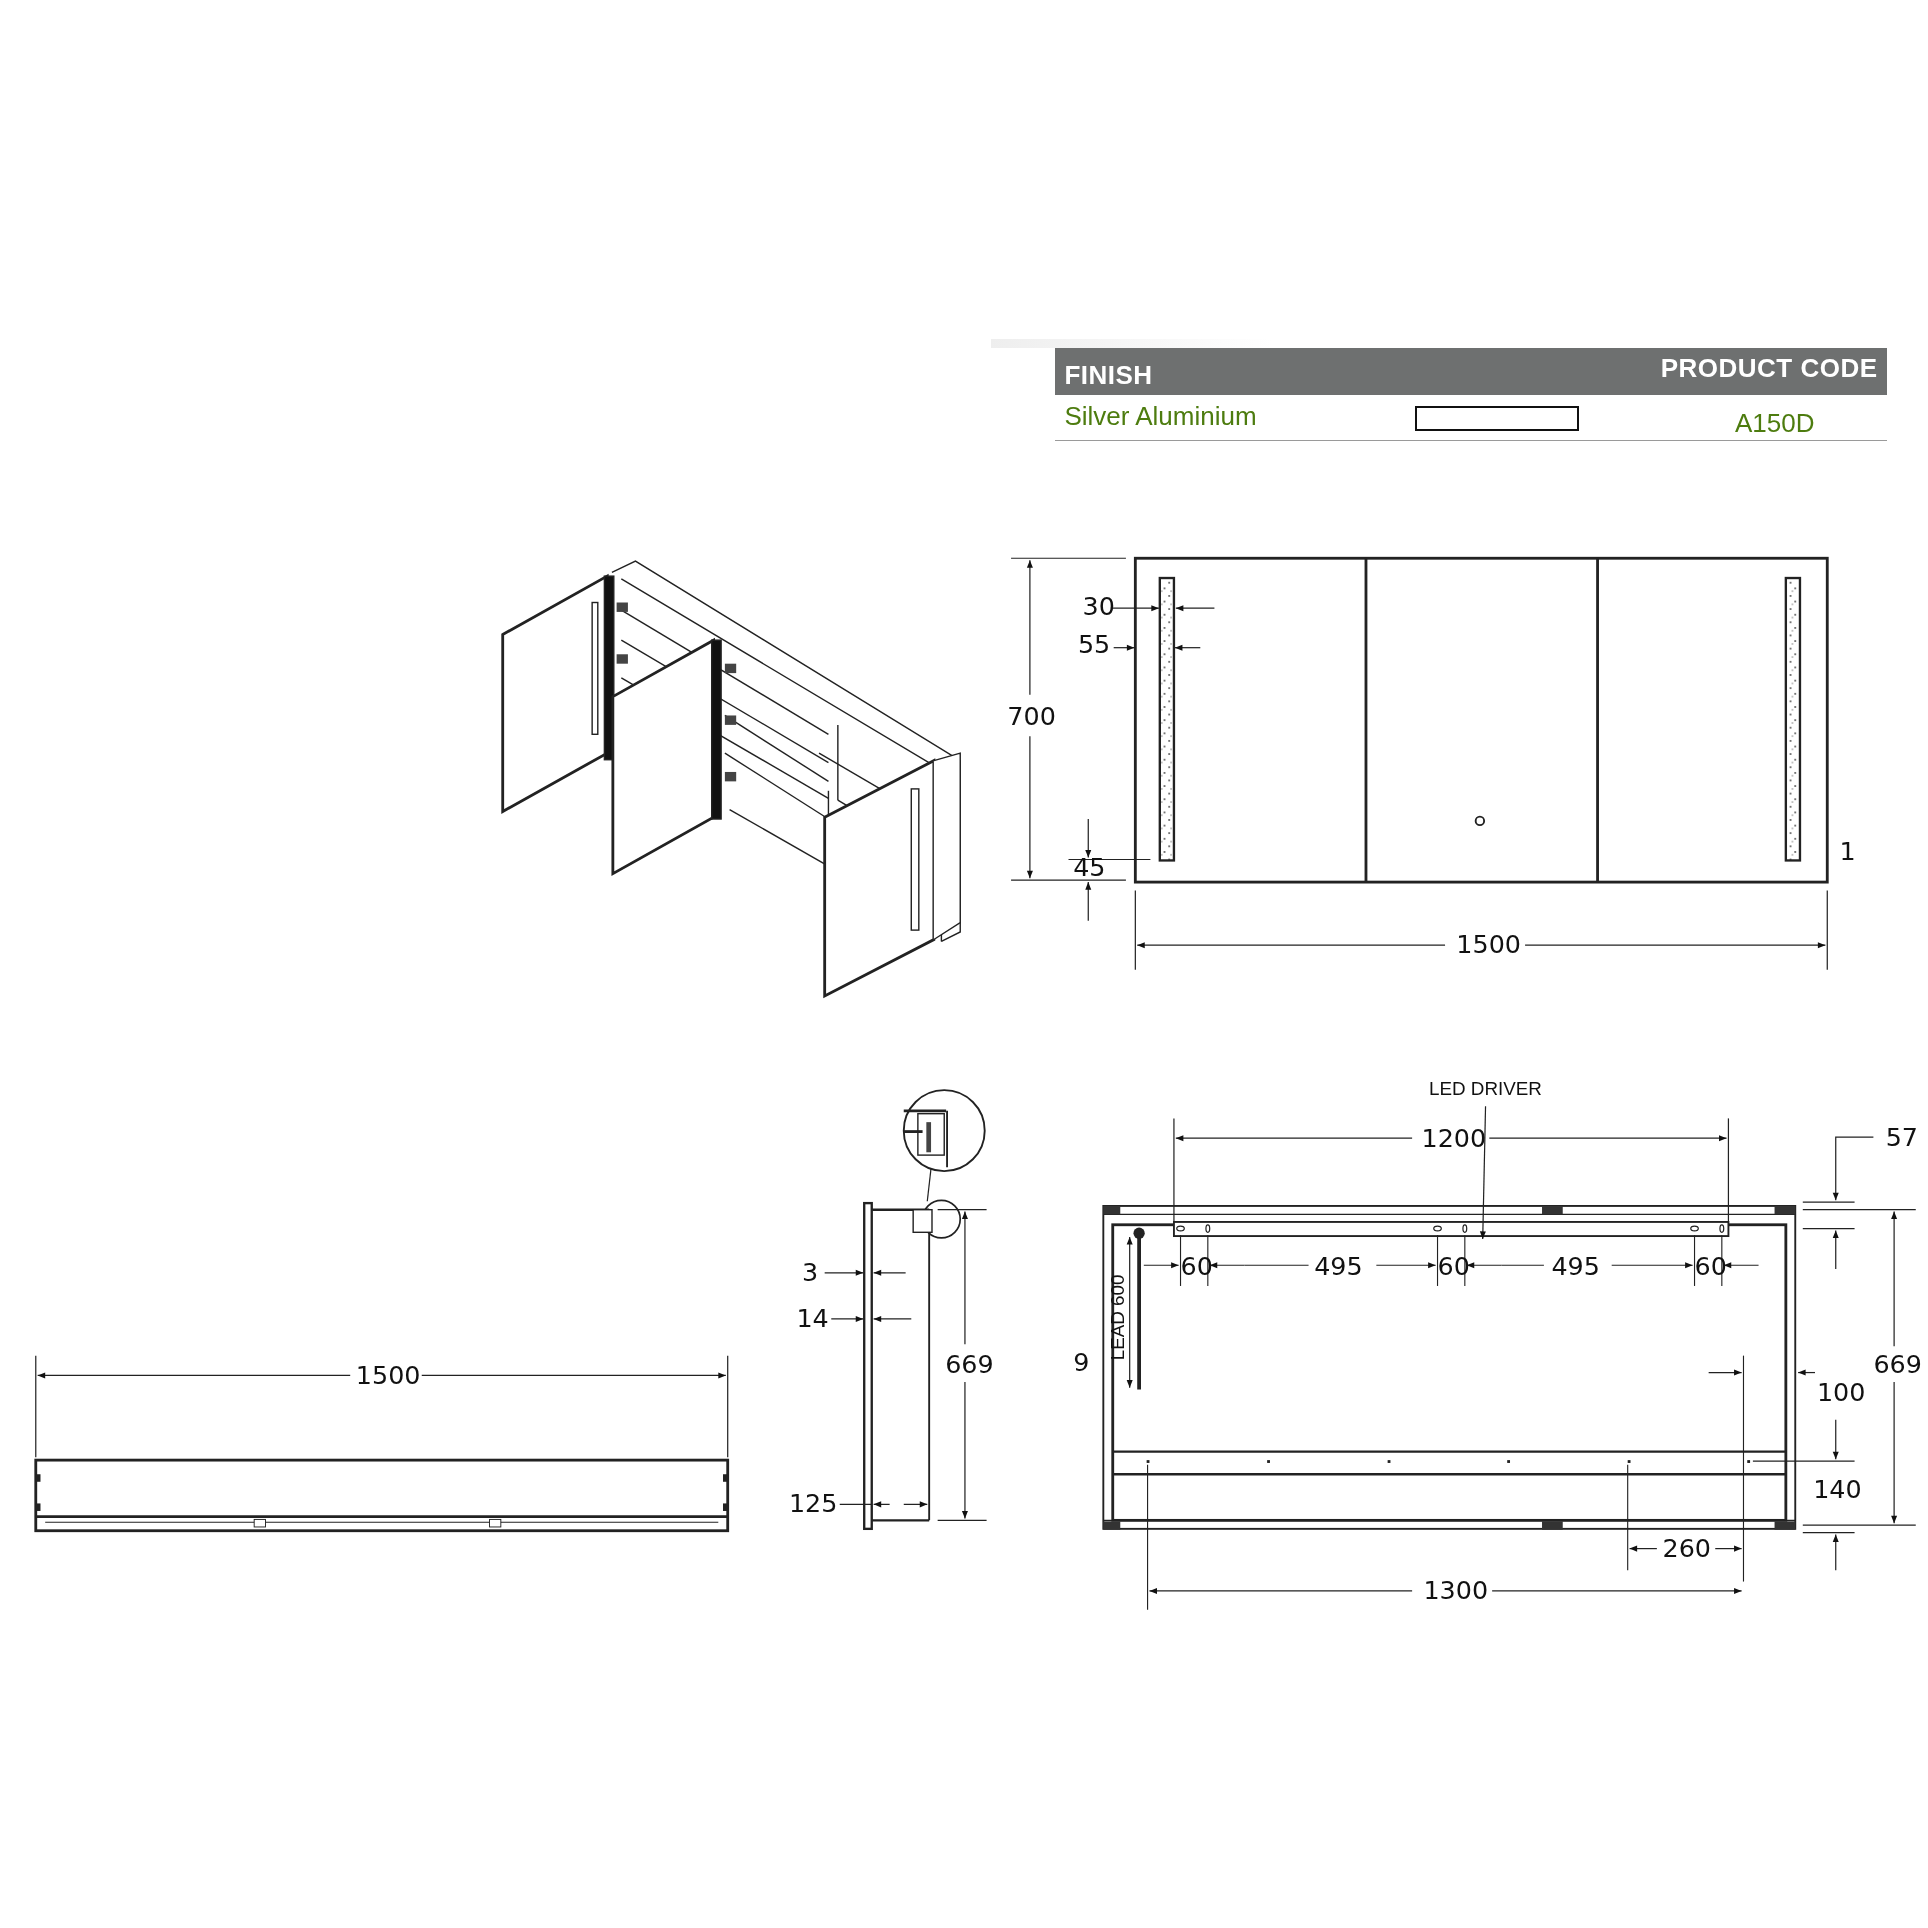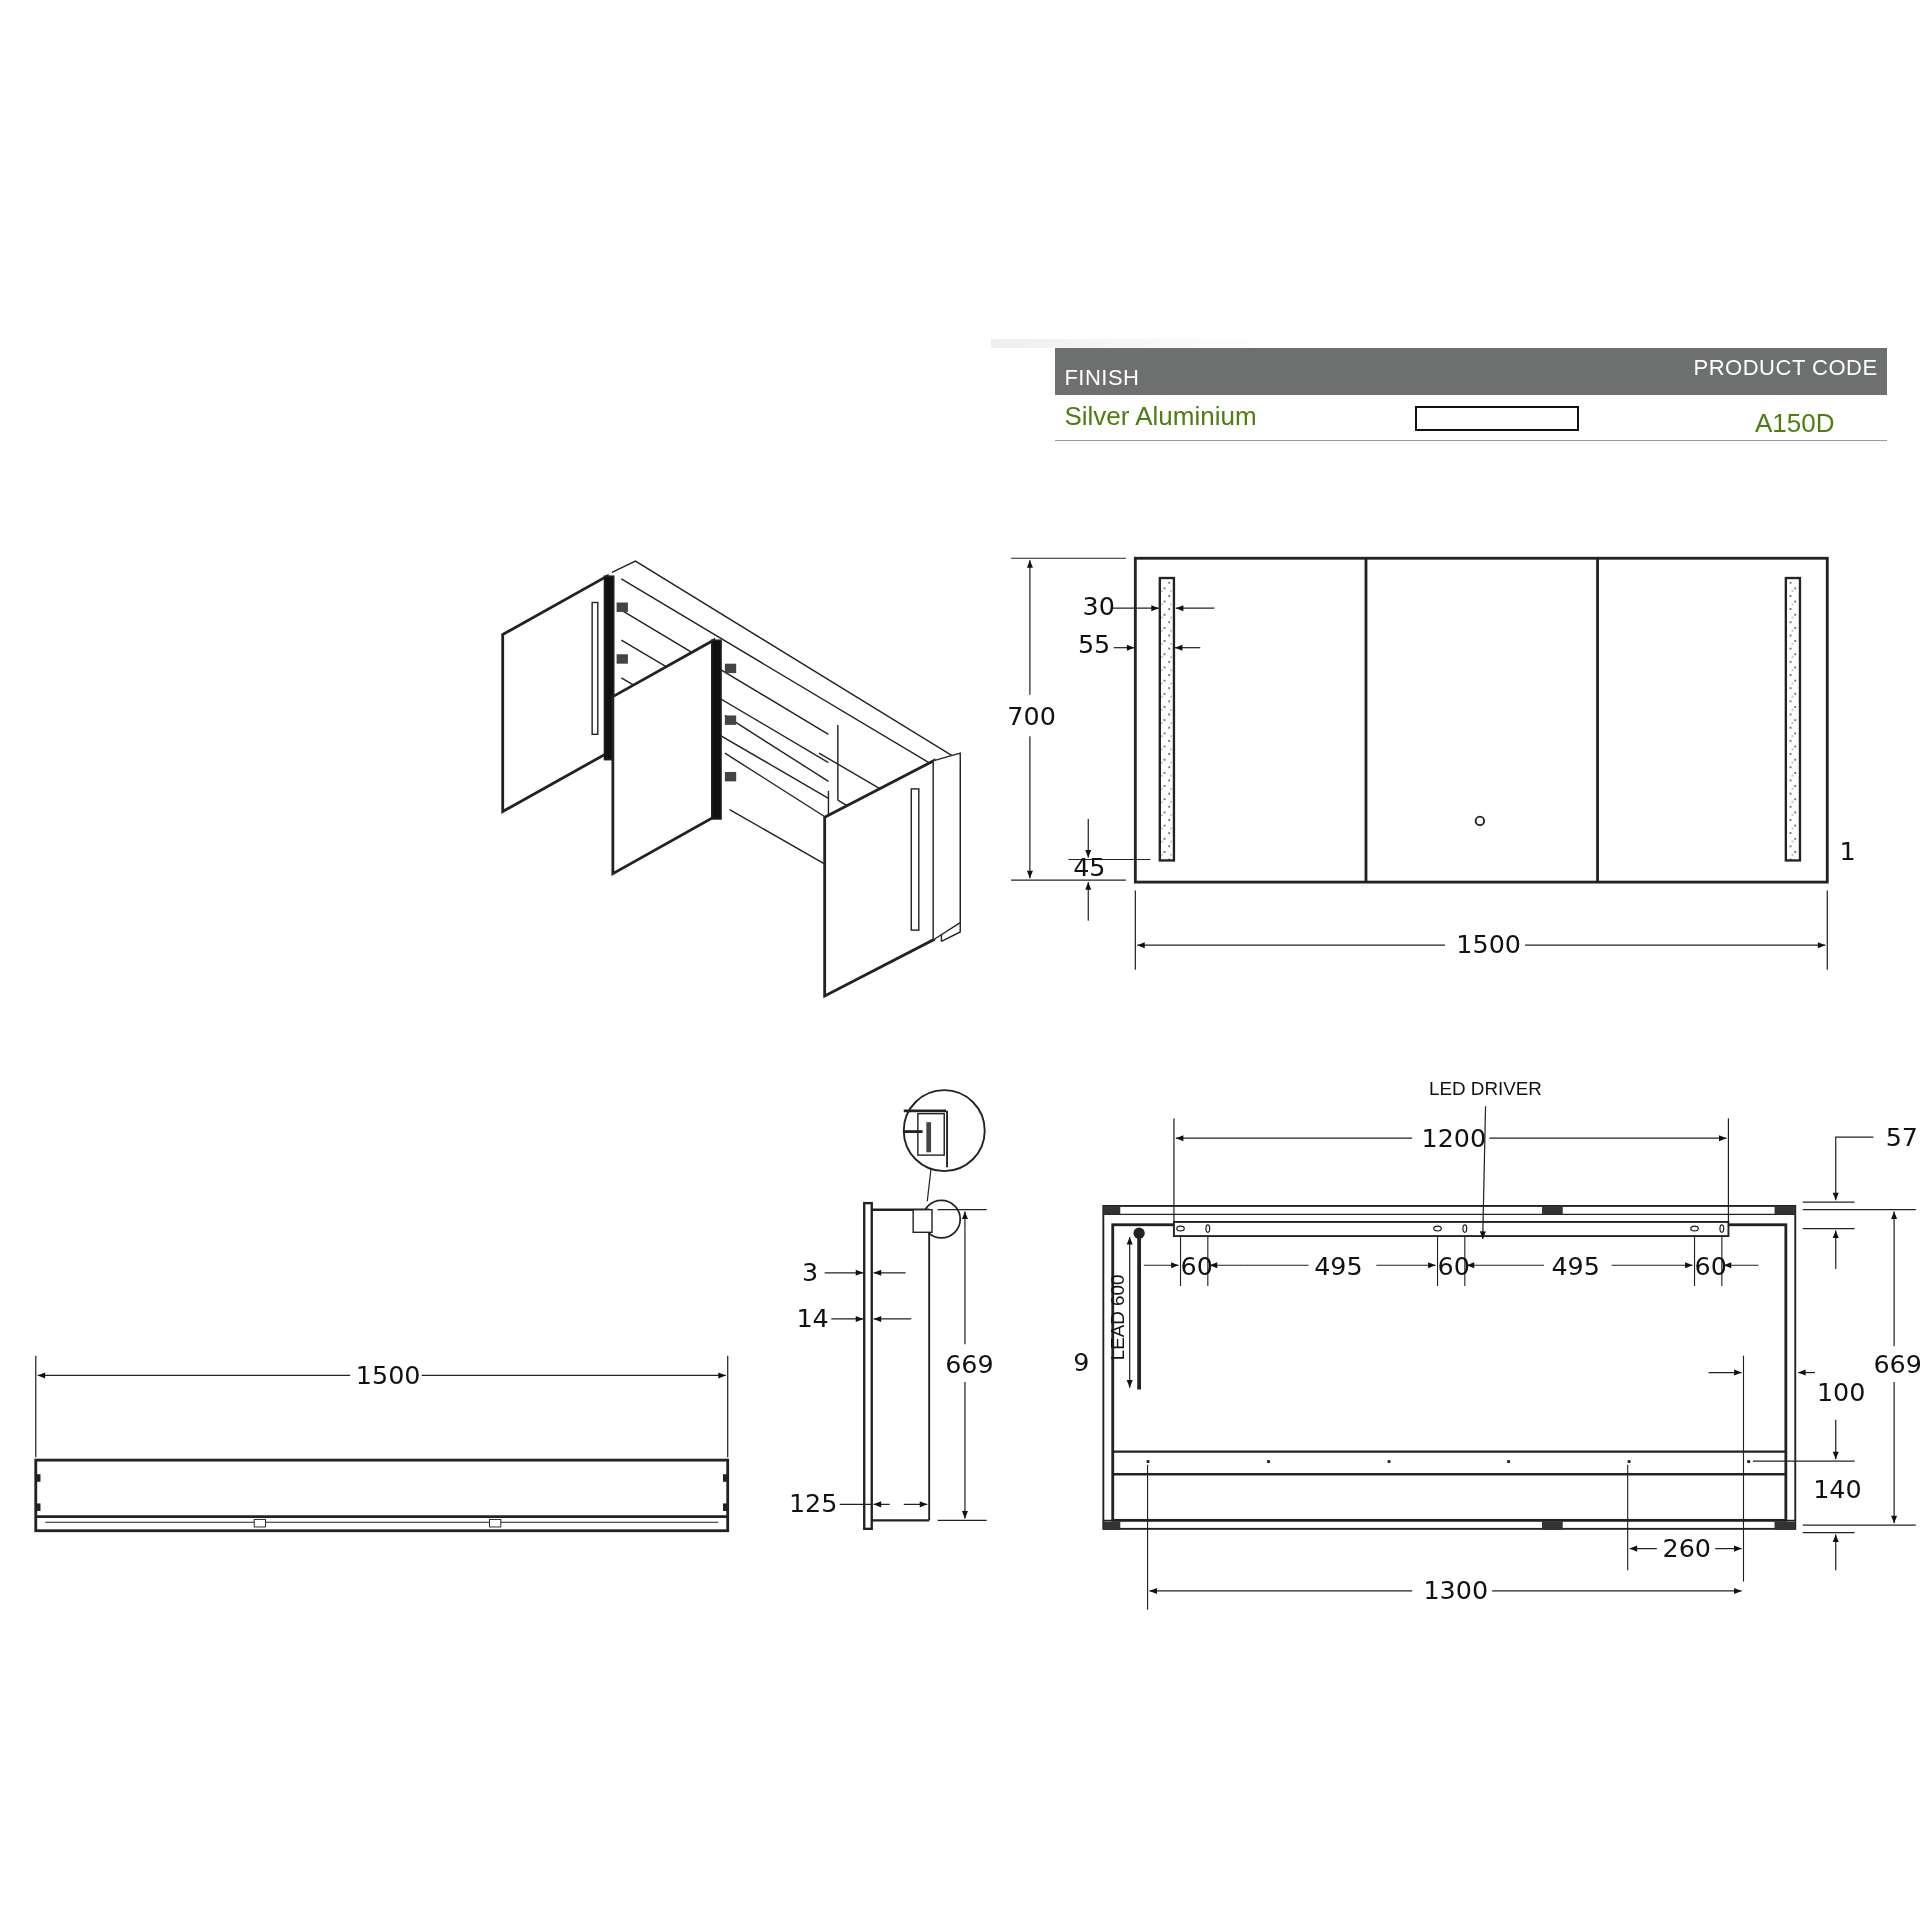--- a/index.html
+++ b/index.html
@@ -1,29 +1,29 @@
 <!DOCTYPE html>
 <html style="font-size:15px"><head>
 <meta charset="utf-8">
 <style>
   html, body { margin: 0; padding: 0; background: #ffffff; }
   body { width: 1928px; height: 1928px; position: relative; overflow: hidden;
          font-family: "DejaVu Sans", sans-serif; color: #111; }
   .finish-table { position: absolute; left: 1055px; top: 348px; width: 832px; }
   .ft-header { height: 47px; background: #6e7070; color: #fff; display: flex;
                justify-content: space-between; align-items: flex-end; padding: 0 9.4px 3.8px 9.4px;
-               box-sizing: border-box; font-family: "Liberation Sans", sans-serif; font-weight: normal;
-               font-size: 22px; letter-spacing: 0.5px; }
+               box-sizing: border-box; font-family: "Liberation Sans", sans-serif; font-weight: bold;
+               font-size: 26px; letter-spacing: 0.5px; }
   .ft-header .pc { align-self: center; margin-bottom: 3px; }
   .ft-row { height: 45px; display: flex; align-items: center; border-bottom: 1.9px solid #9a9a9a;
             font-family: "Liberation Sans", sans-serif; font-size: 26px; color: #4d7c0f; position: relative; }
   .ft-row .finish-name { position: absolute; left: 9.4px; top: 5.6px; }
   .ft-row .swatch { position: absolute; left: 360px; top: 11.3px; width: 160px; height: 21px;
                     border: 2.8px solid #111; background: #fff; }
-  .ft-row .code { position: absolute; left: 700px; top: 13px; }
+  .ft-row .code { position: absolute; left: 680px; top: 13px; }
   .fade-bar { position: absolute; left: 991px; top: 339px; width: 282px; height: 9.4px;
               background: linear-gradient(to right, #eeeeee, #ffffff); }
   svg.drawing { position: absolute; left: 0; top: 0; }
   .dim { font-family: "DejaVu Sans", sans-serif; font-size: 27px; fill: #111; }
   .lbl { font-family: "Liberation Sans", sans-serif; font-size: 20px; fill: #111; }
 </style>
 </head>
 <body>
 
 <div class="fade-bar"></div>

